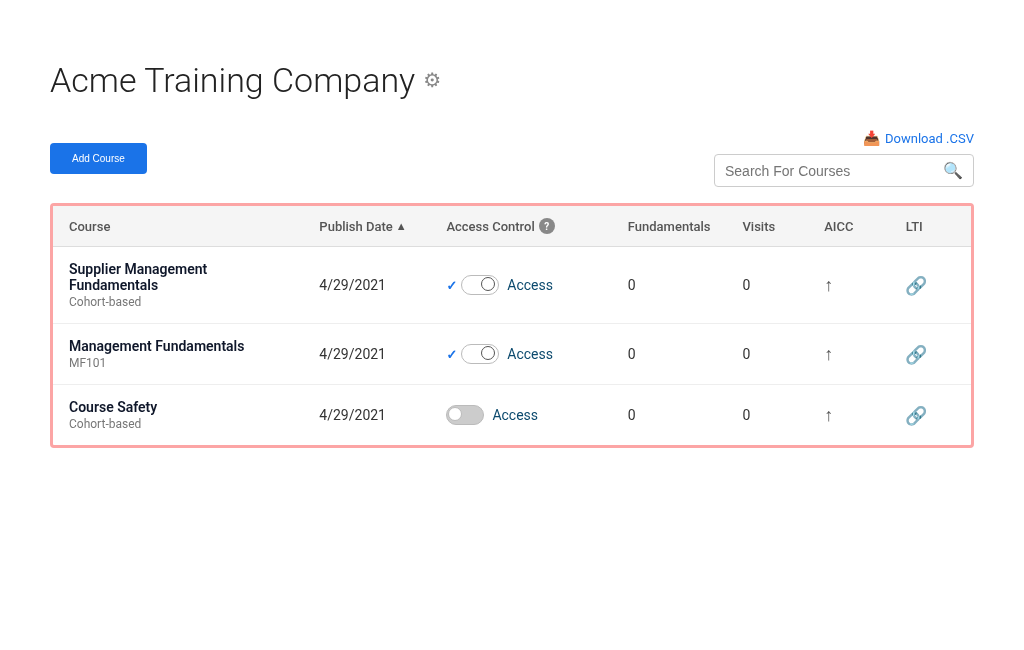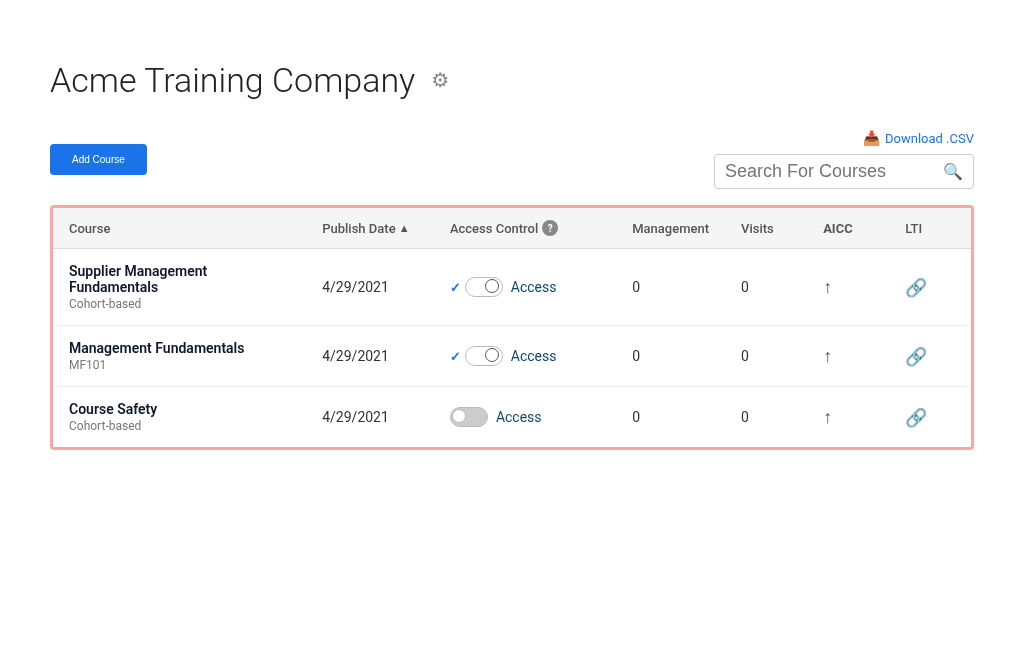--- a/index.html
+++ b/index.html
@@ -10,21 +10,21 @@
       min-height: 650px;
     }
     .page-wrapper {
       max-width: 1024px;
       margin: 0 auto;
       padding: 60px 50px 40px;
     }
     .page-title-row {
       display: flex;
       align-items: center;
-      gap: 16px;
+      gap: 8px;
       margin-bottom: 30px;
     }
     .page-title {
       font-size: 34px;
       font-weight: 300;
       color: #222;
     }
     .gear-icon {
       color: #888;
       font-size: 20px;
@@ -69,21 +69,21 @@
       align-items: center;
       border: 1px solid #ccc;
       border-radius: 4px;
       padding: 6px 10px;
       width: 260px;
       background: #fff;
     }
     .search-input {
       border: none;
       outline: none;
-      font-size: 18px;
+      font-size: 14px;
       color: #0c4a6e;
       width: 100%;
       background: transparent;
     }
     .search-icon {
       color: #555;
       font-size: 16px;
       margin-left: 4px;
     }
     .table-container {
@@ -123,21 +123,21 @@
     .course-sub {
       color: #777;
       font-size: 12px;
       margin-top: 2px;
     }
     .col-course { width: 28%; }
     .col-publish { width: 14%; }
     .col-access { width: 20%; }
     .col-enroll { width: 11%; }
     .col-visits { width: 9%; }
-    .col-aicc { width: 9%; font-weight: bold; }
+    .col-aicc { width: 9%; }
     .col-lti { width: 9%; }
     .sort-icon { font-size: 11px; margin-left: 3px; color: #555; }
     .help-icon {
       display: inline-flex;
       align-items: center;
       justify-content: center;
       width: 16px;
       height: 16px;
       border-radius: 50%;
       background: #888;
@@ -247,21 +247,21 @@
               <span class="sort-icon">▲</span>
             </div>
           </th>
           <th class="col-access">
             <div class="col-header-content">
               <span>Access Control</span>
               <span class="help-icon">?</span>
             </div>
           </th>
           <th class="col-enroll">
-            <span>Management</span>
+            <span>Fundamentals</span>
           </th>
           <th class="col-visits">
             <span>Visits</span>
           </th>
           <th class="col-aicc">
             <span>AICC</span>
           </th>
           <th class="col-lti">
             <span>LTI</span>
           </th>

